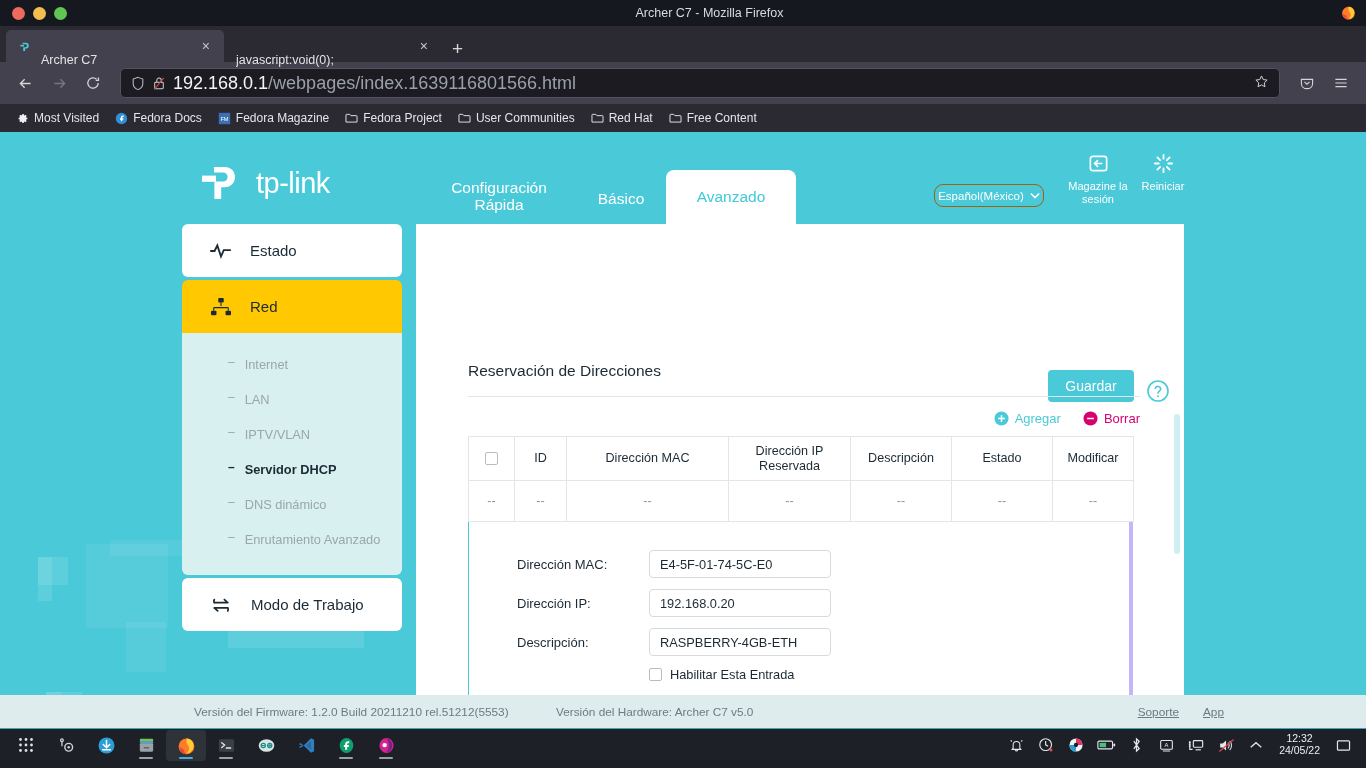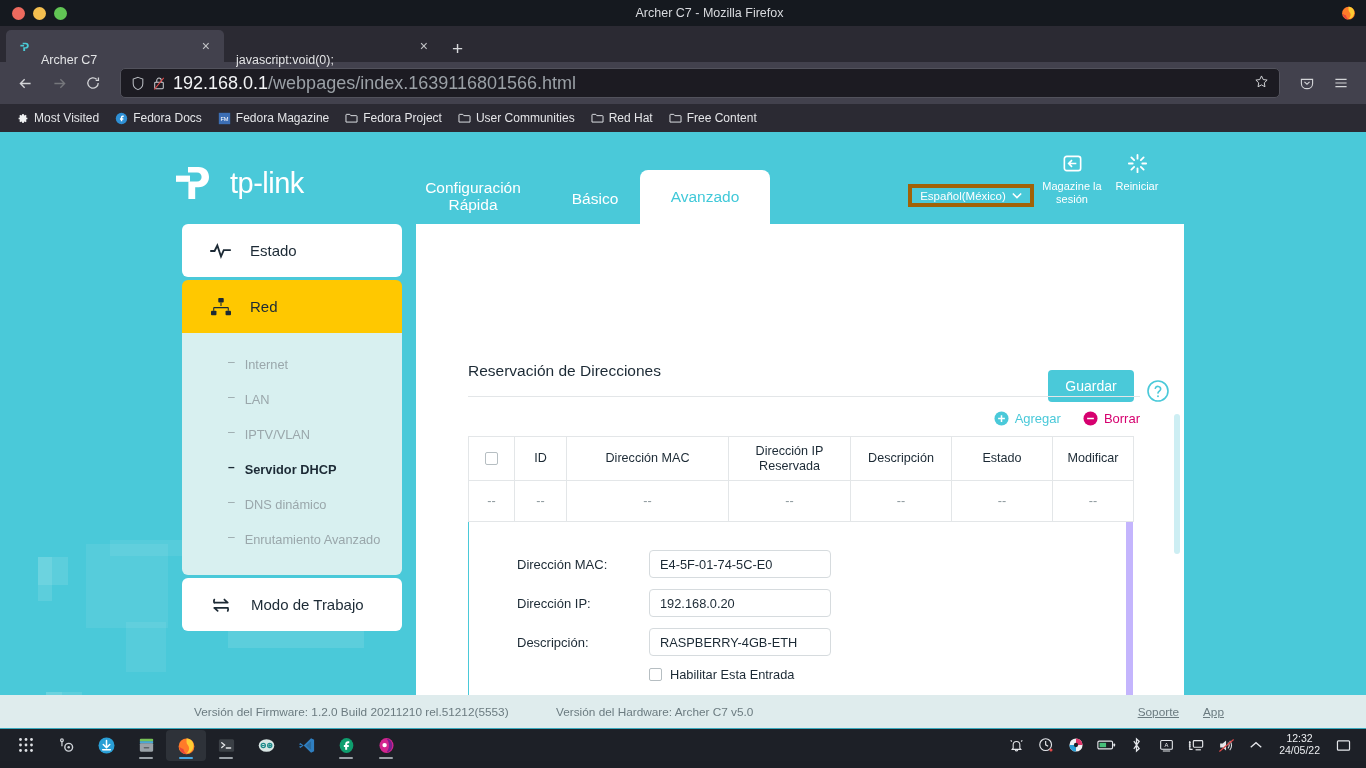--- a/index.html
+++ b/index.html
@@ -69,41 +69,41 @@
 
   
   #page {
     position: relative; width: 1366px; height: 596px; background: #4ac9d9;
     overflow: hidden;
   }
   .bgblock { position: absolute; background: rgba(255,255,255,0.10); }
   .bgblock2 { position: absolute; background: rgba(255,255,255,0.07); }
 
   #router-header {
-    position: absolute; left: 170px; top: 0px; width: 1000px; height: 92px;
+    position: absolute; left: 196px; top: 0px; width: 1000px; height: 92px;
   }
   #logo { position: absolute; left: 0px; top: 28px; display: flex; align-items: center; }
   #logo svg { display: block; }
   #logo .wordmark { color: #fff; font-size: 29px; letter-spacing: -0.5px; margin-left: 4px; font-weight: 400;}
 
   .navtab {
     position: absolute; color: #ffffff; font-size: 15.5px; text-align: center;
     line-height: 1.08;
   }
   #tab-quick { left: 243px; top: 48px; width: 120px; }
   #tab-basic { left: 390px; top: 59px; width: 70px; }
   #tab-adv {
     left: 470px; top: 38px; width: 130px; height: 54px;
     background: #ffffff; color: #41c9d9; border-radius: 8px 8px 0 0;
     display: flex; align-items: center; justify-content: center; font-size: 15.5px;
   }
 
   #lang-select {
-    position: absolute; left: 738px; top: 52px; width: 126px; height: 23px;
-    border: 4px solid #a16207; border-radius: 0; color: #ffffff;
+    position: absolute; left: 738px; top: 52px; width: 110px; height: 23px;
+    border: 1px solid #a16207; border-radius: 9px; color: #ffffff;
     font-size: 11.5px; display: flex; align-items: center; justify-content: center; gap: 6px;
   }
   .hdricon {
     position: absolute; top: 20px; width: 74px; text-align: center;
     color: #fff; font-size: 11px; line-height: 1.15;
   }
   #hdr-logout { left: 865px; }
   #hdr-reboot { left: 930px; }
   .hdricon .glyph { display: block; height: 26px; margin-bottom: 2px; }
 
@@ -155,21 +155,21 @@
   }
   table.rtable th { height: 44px; padding: 2px 4px; line-height: 1.15; }
   table.rtable tr.hdr { border-top: 1px solid #4ac9d9; }
   table.rtable td { height: 41px; color: #8c989d; }
   .cbx {
     width: 13px; height: 13px; border: 1px solid #b6bec2; border-radius: 2px;
     display: inline-block; background: #fff; vertical-align: middle;
   }
 
   #edit-panel {
-    width: 665px; border-left: 1px solid #4ac9d9; border-right: 7px solid #c4b5fd;
+    width: 665px; border-left: 1px solid #4ac9d9; border-right: 4px solid #c4b5fd;
     border-bottom: 1px solid #4ac9d9; padding: 28px 0 18px 0; background: #fff;
   }
   .frow { display: flex; align-items: center; margin-bottom: 11px; }
   .flabel { width: 180px; padding-left: 48px; font-size: 13px; color: #1c2a35; }
   .finput {
     width: 182px; height: 28px; border: 1px solid #d6dbde; border-radius: 4px;
     padding: 0 10px; font-size: 12.8px; color: #1c2a35;
     display: flex; align-items: center; background: #fff;
   }
   .frow.chk { margin-top: 8px; margin-bottom: 0; }

